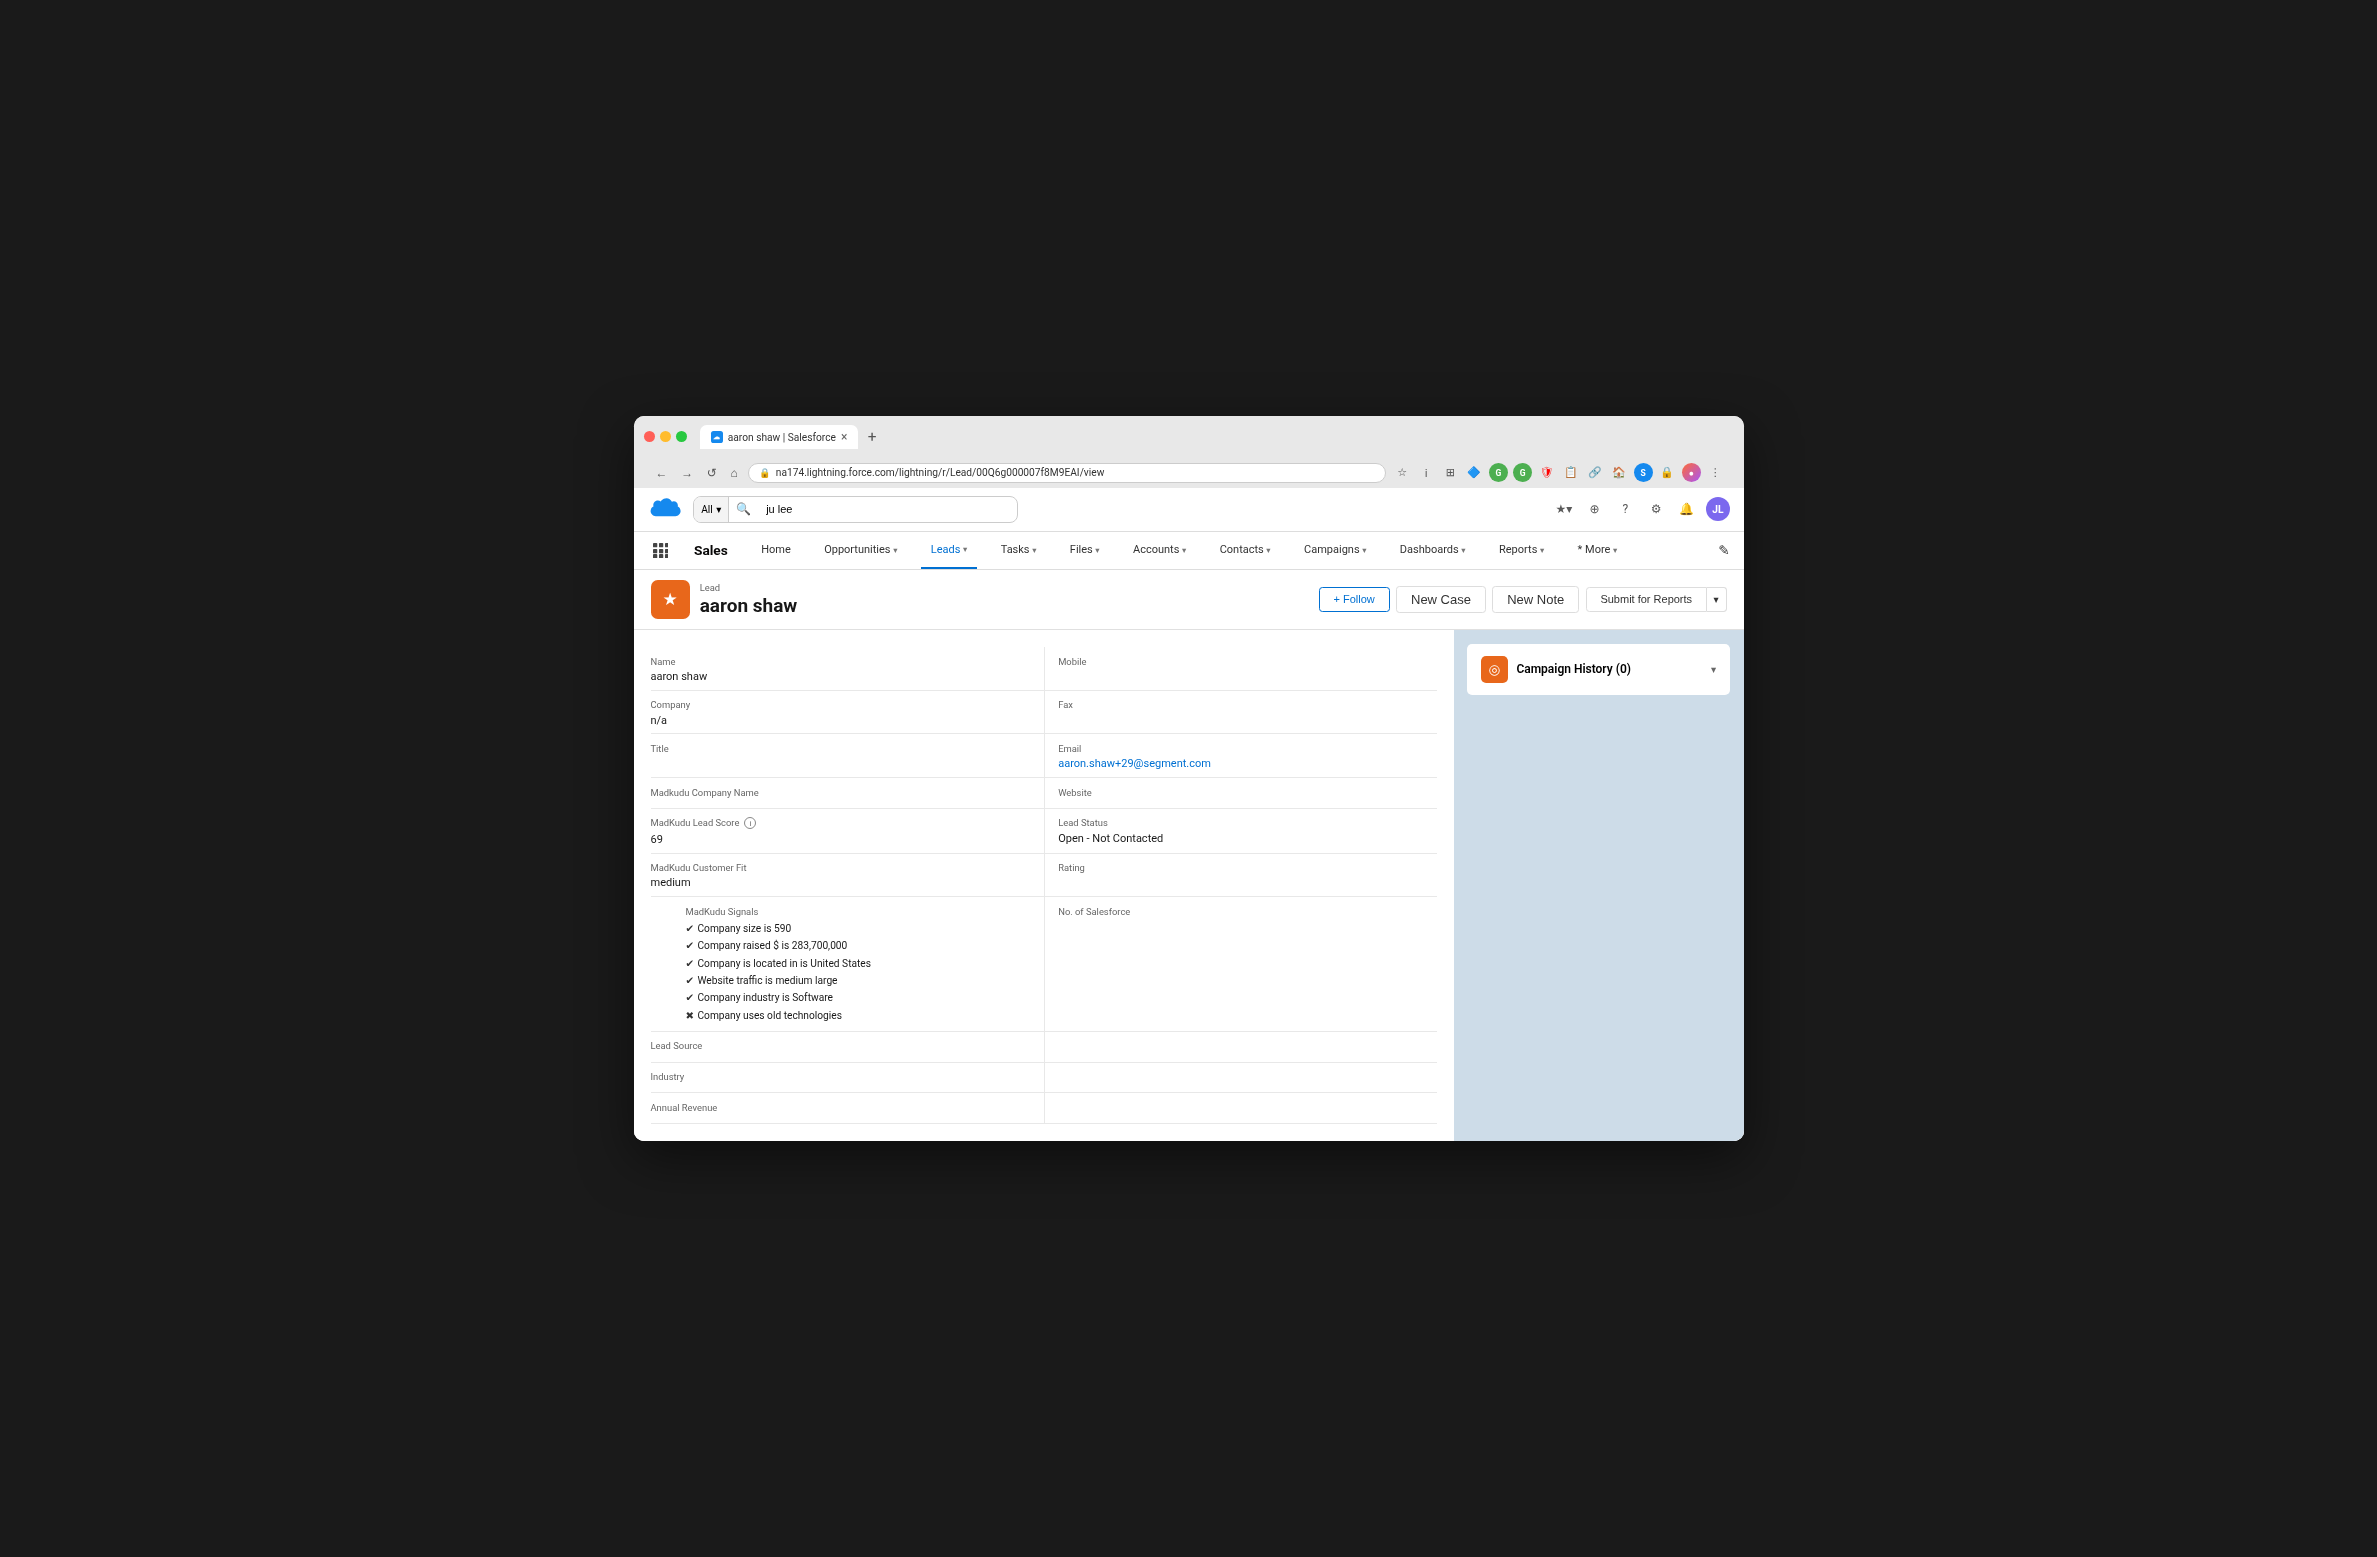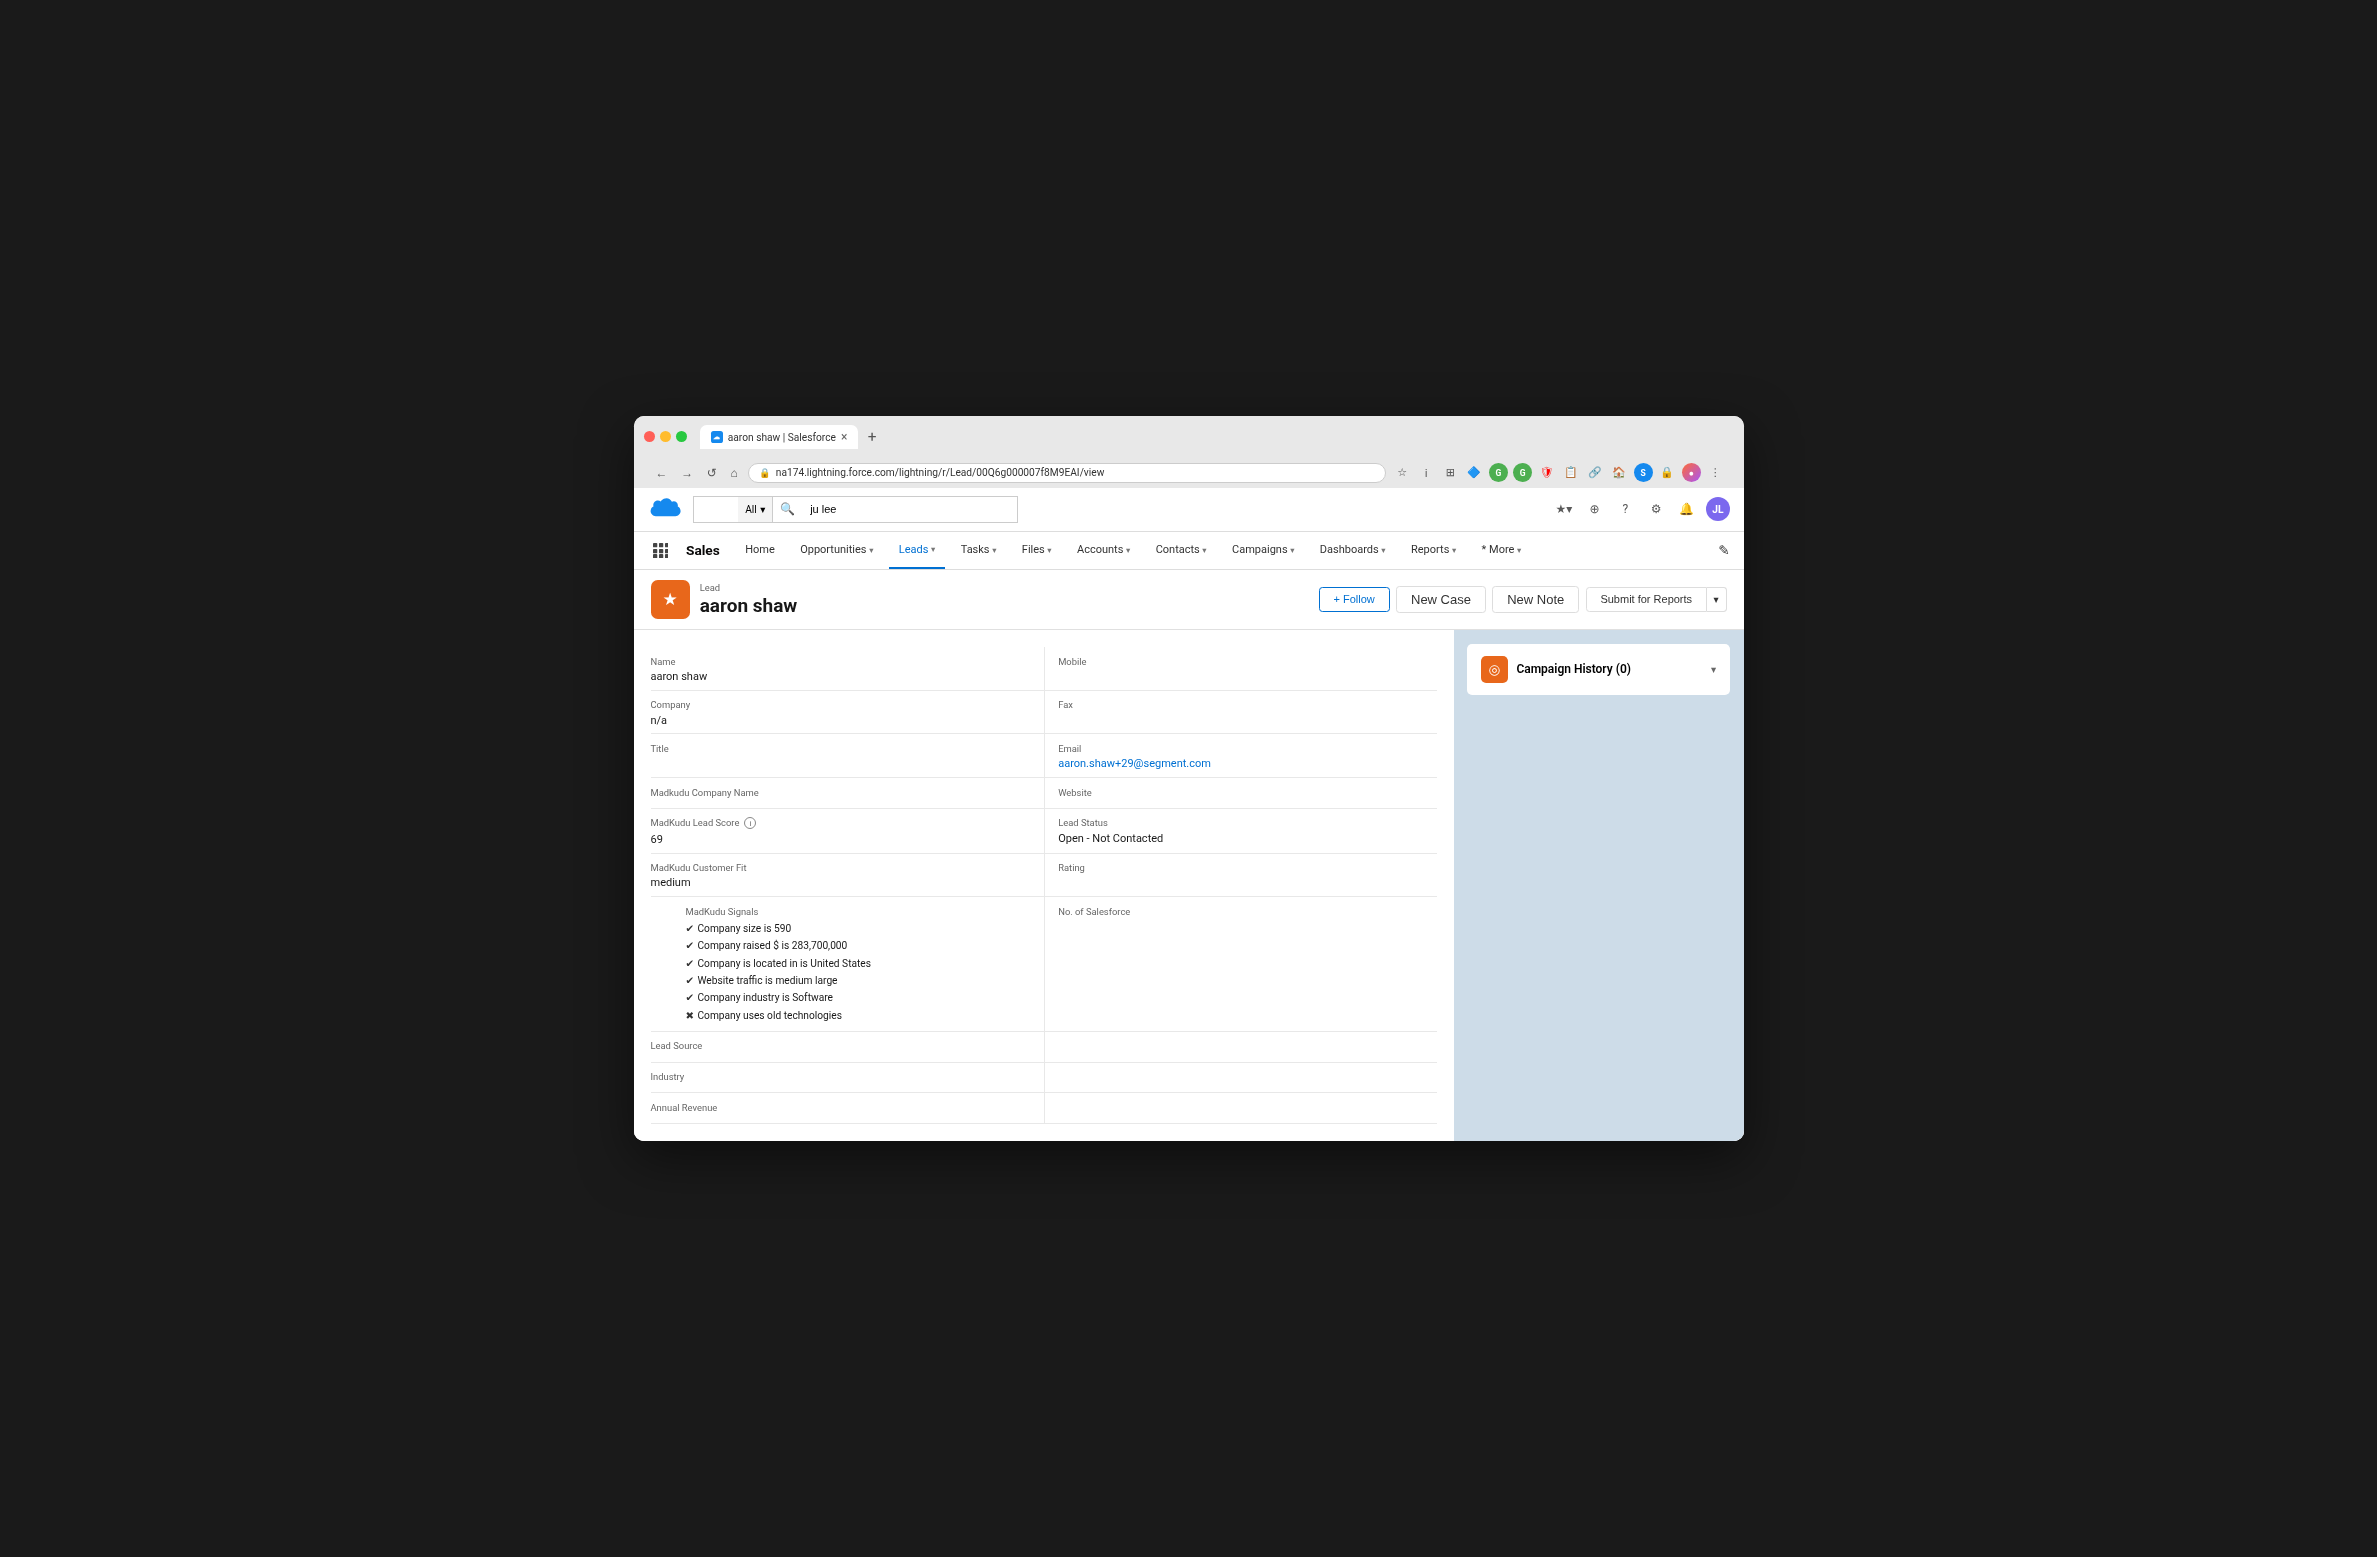--- a/index.html
+++ b/index.html
@@ -174,25 +174,24 @@
 
     .sf-logo svg {
       width: 36px;
       height: 26px;
     }
 
     .sf-search-wrapper {
       display: flex;
       align-items: center;
       border: 0.9px solid #ccc;
-      border-radius: 0;
+      border-radius: 8px;
       overflow: hidden;
       height: 27px;
       flex: 0 0 325px;
-      padding-left: 44px;
     }
 
     .sf-search-type {
       background: #f4f4f4;
       border-right: 0.9px solid #ccc;
       padding: 0 6.8px;
       font-size: 10.2px;
       height: 100%;
       display: flex;
       align-items: center;
@@ -242,21 +241,21 @@
     }
 
     
     .sf-navbar {
       display: flex;
       align-items: center;
       background: #fff;
       border-bottom: 0.9px solid #ddd;
       padding: 0 13.7px;
       height: 38px;
-      gap: 5px;
+      gap: 13px;
     }
 
     .sf-nav-apps {
       display: flex;
       align-items: center;
       justify-content: center;
       width: 27px;
       height: 27px;
       cursor: pointer;
       color: #444;

